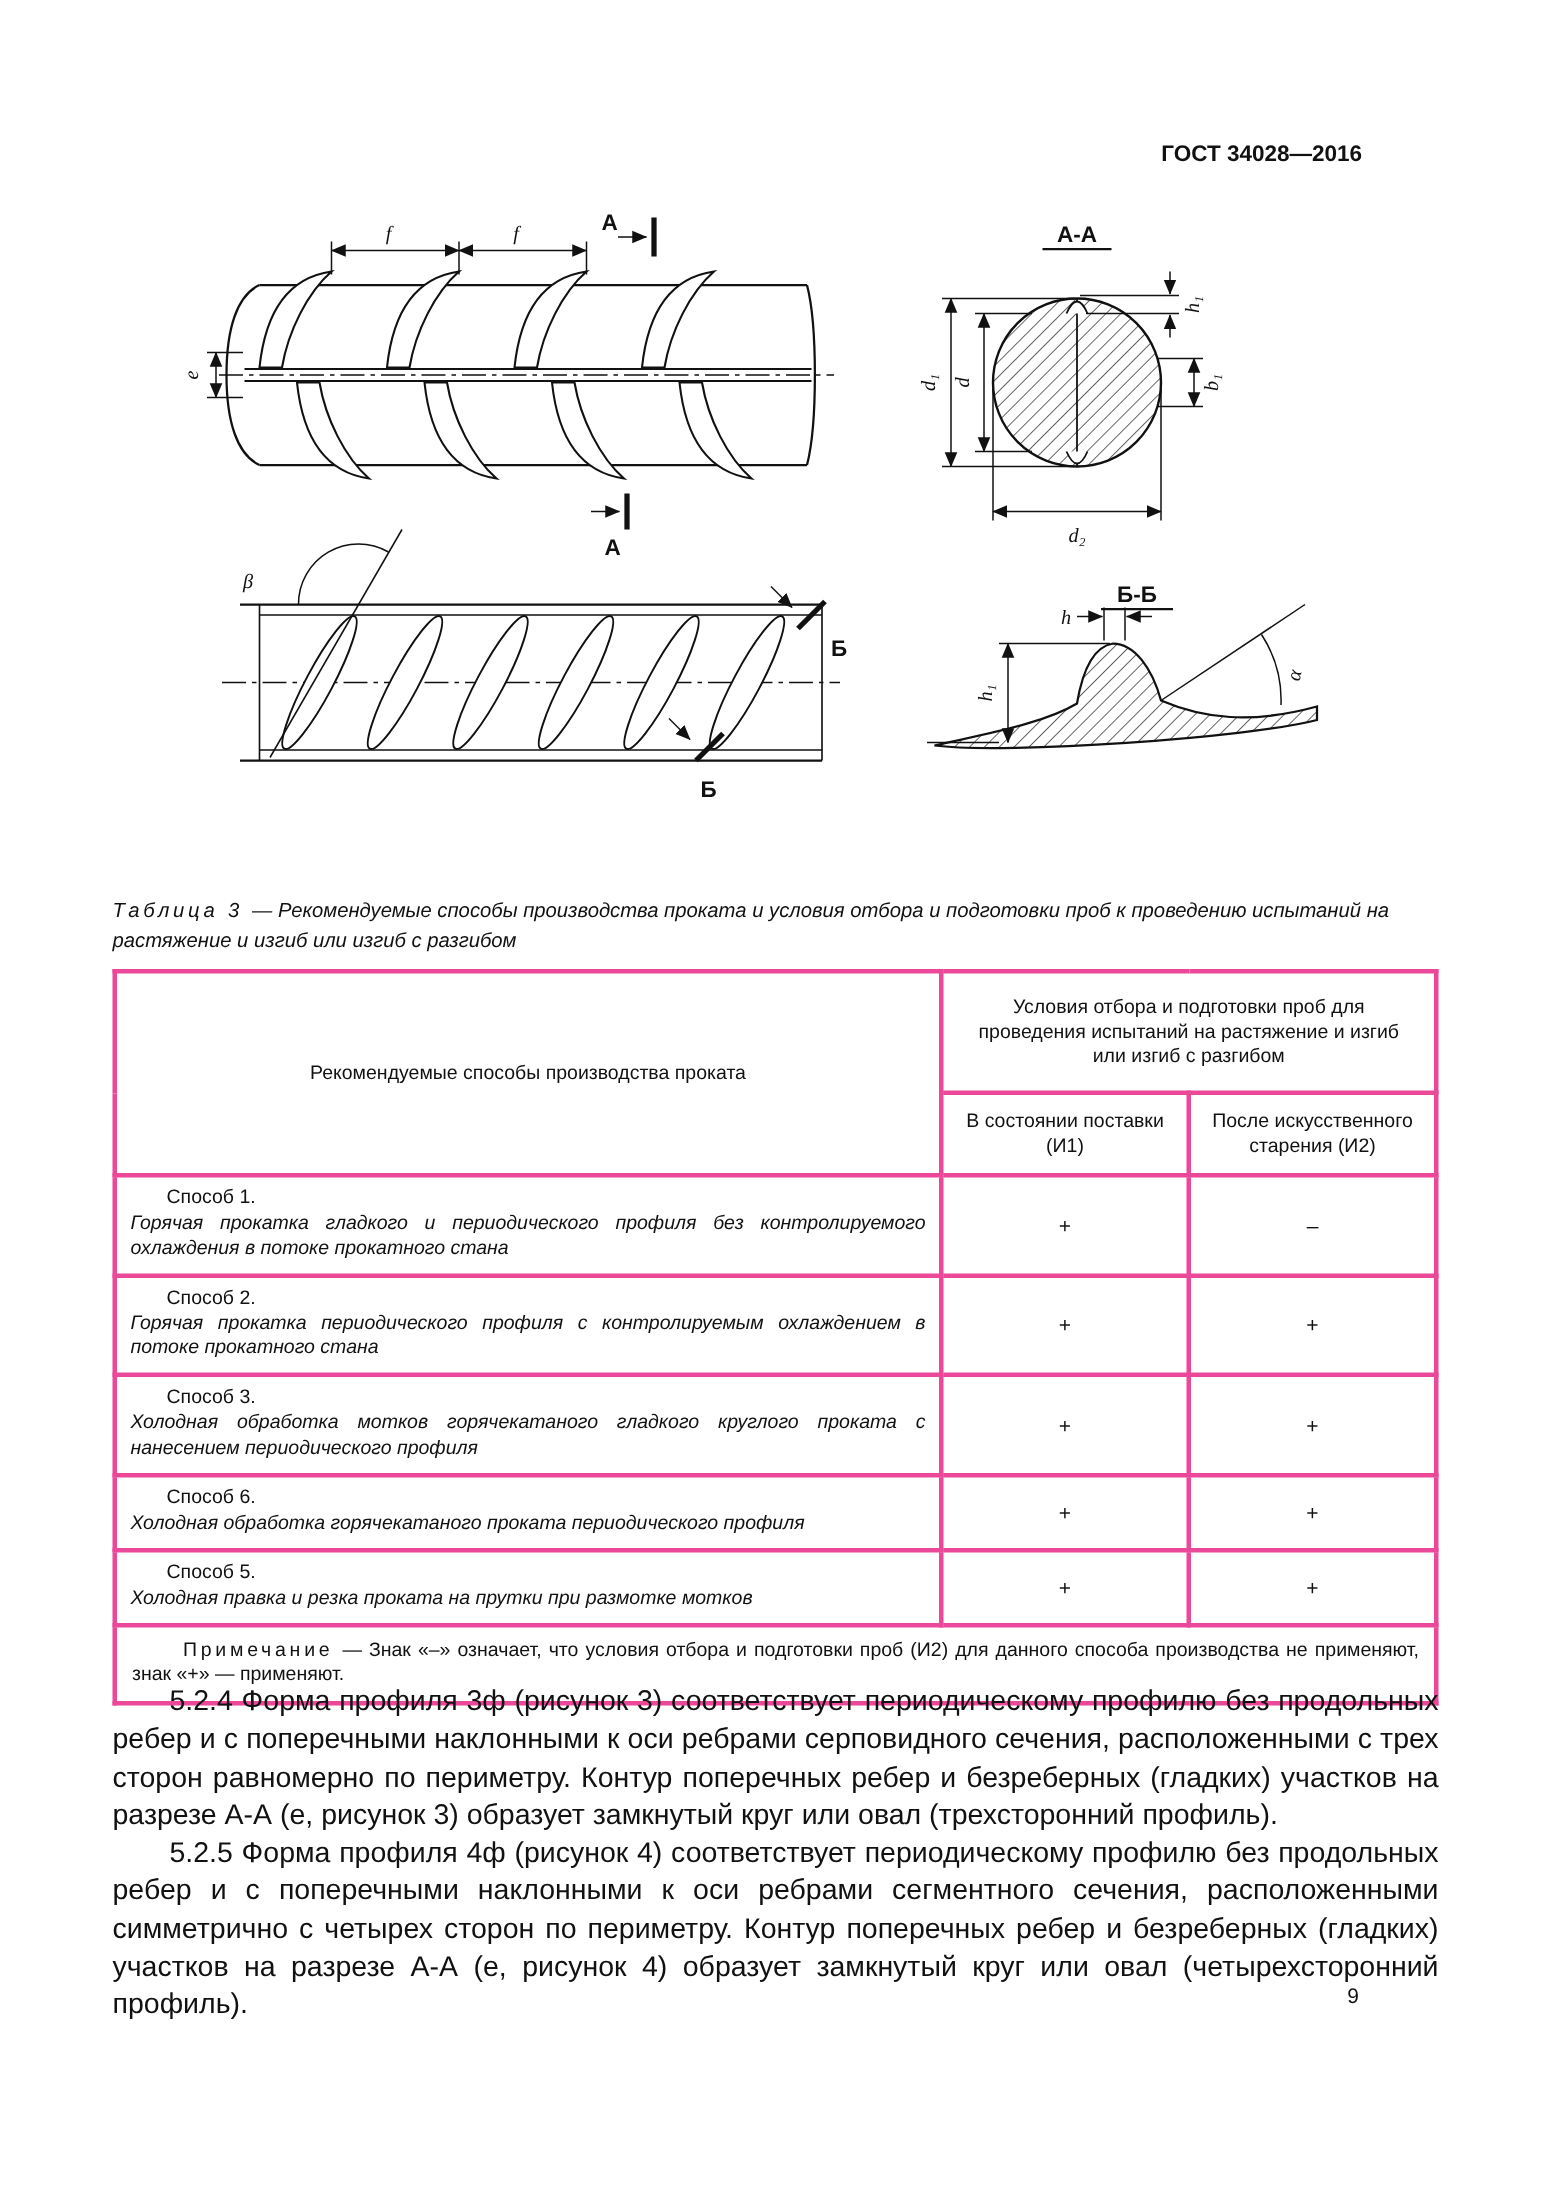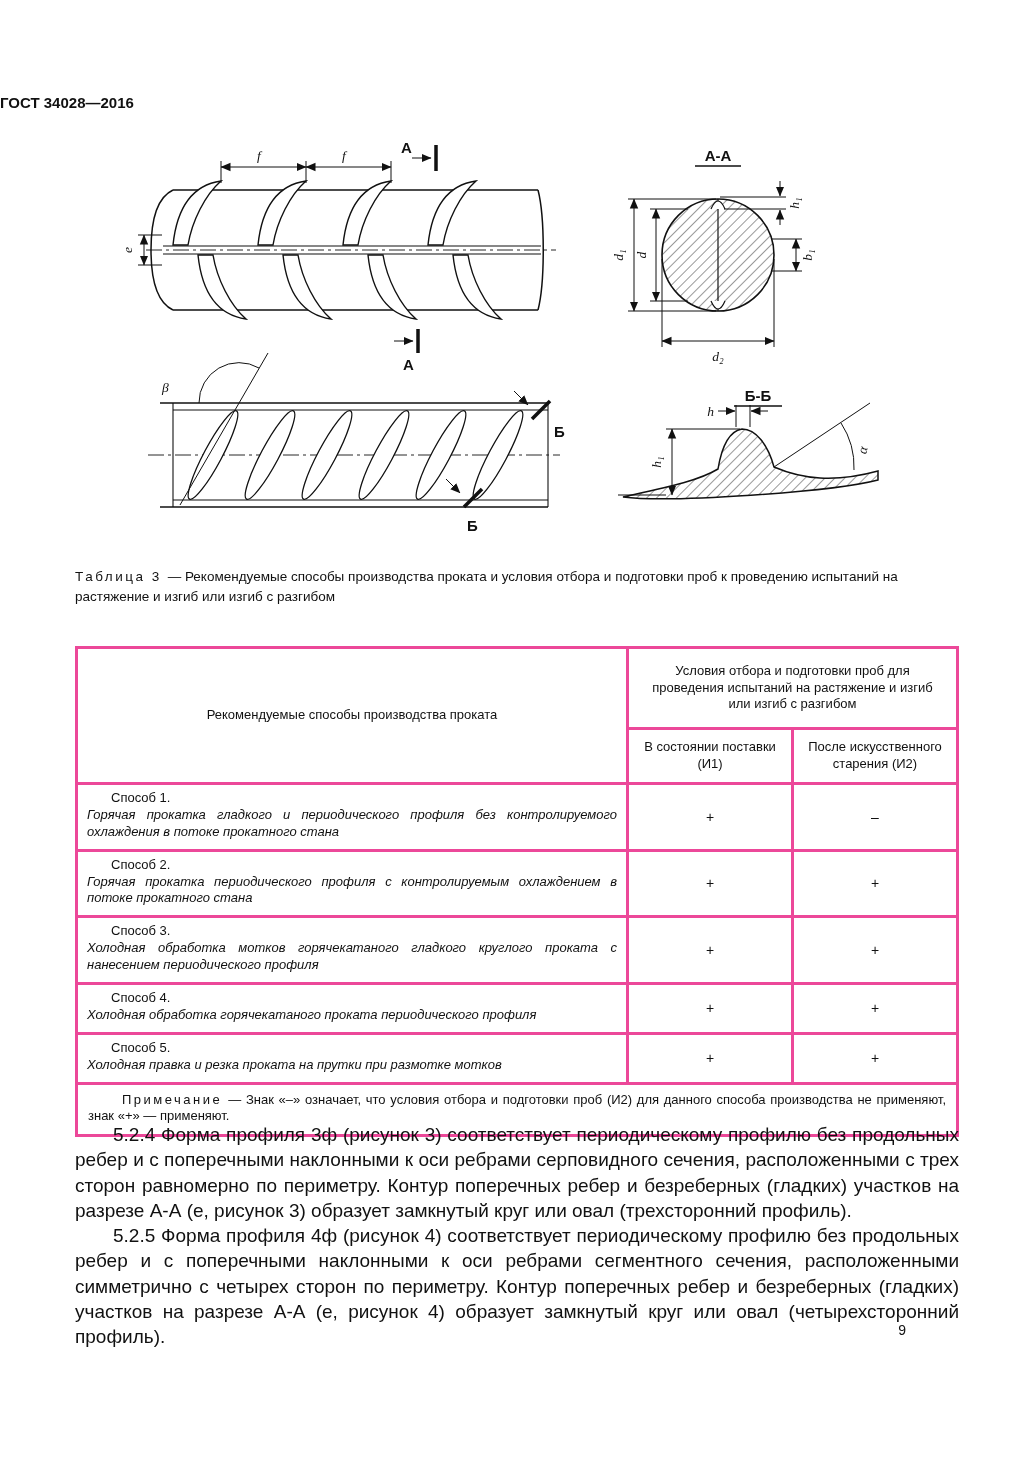--- a/index.html
+++ b/index.html
@@ -2,30 +2,30 @@
 <html lang="ru"><head>
 <meta charset="utf-8">
 <style>
   html,body { margin:0; padding:0; background:#ffffff; }
   .page {
     position:relative; width:1033px; height:1461px; background:#fff;
     font-family:"Liberation Sans", sans-serif; color:#111; overflow:hidden;
   }
   .doc-header {
     position:absolute; top:94px; left:0; right:125px;
-    font-weight:bold; font-size:15px;
+    text-align:right; font-weight:bold; font-size:15px;
   }
   .figure-wrap { position:absolute; top:135px; left:118px; width:800px; height:420px; }
   .figure-caption {
     position:absolute; top:560px; left:75px; width:883px;
     text-align:center; font-size:13.5px;
   }
   .tbl-caption {
-    position:absolute; top:567px; left:75px; width:883px;
-    font-size:13.5px; line-height:1.5;
+    position:absolute; top:597px; left:75px; width:883px;
+    font-size:13.5px; line-height:1.5;font-style:italic;
   }
   .cap-label { letter-spacing:2.5px; }
   .cap-text { margin-left:6px; }
   .t3 {
     position:absolute; top:646px; left:75px; width:883px;
     border-collapse:collapse; table-layout:fixed;
     font-size:13px; line-height:1.3; border:2px solid #111;
   }
   .t3 th, .t3 td { border:3px solid #ec4899; vertical-align:middle; font-weight:normal; }
   .th-methods { padding:6px 14px; }
@@ -269,21 +269,21 @@
       <tr>
         <td class="td-method">
           <div class="m-title">Способ 3.</div>
           <div class="m-desc">Холодная обработка мотков горячекатаного гладкого круглого проката с нанесением периодического профиля</div>
         </td>
         <td class="td-mark">+</td>
         <td class="td-mark">+</td>
       </tr>
       <tr>
         <td class="td-method">
-          <div class="m-title">Способ 4.</div>
+          <div class="m-title">Способ 6.</div>
           <div class="m-desc">Холодная обработка горячекатаного проката периодического профиля</div>
         </td>
         <td class="td-mark">+</td>
         <td class="td-mark">+</td>
       </tr>
       <tr>
         <td class="td-method">
           <div class="m-title">Способ 5.</div>
           <div class="m-desc">Холодная правка и резка проката на прутки при размотке мотков</div>
         </td>

